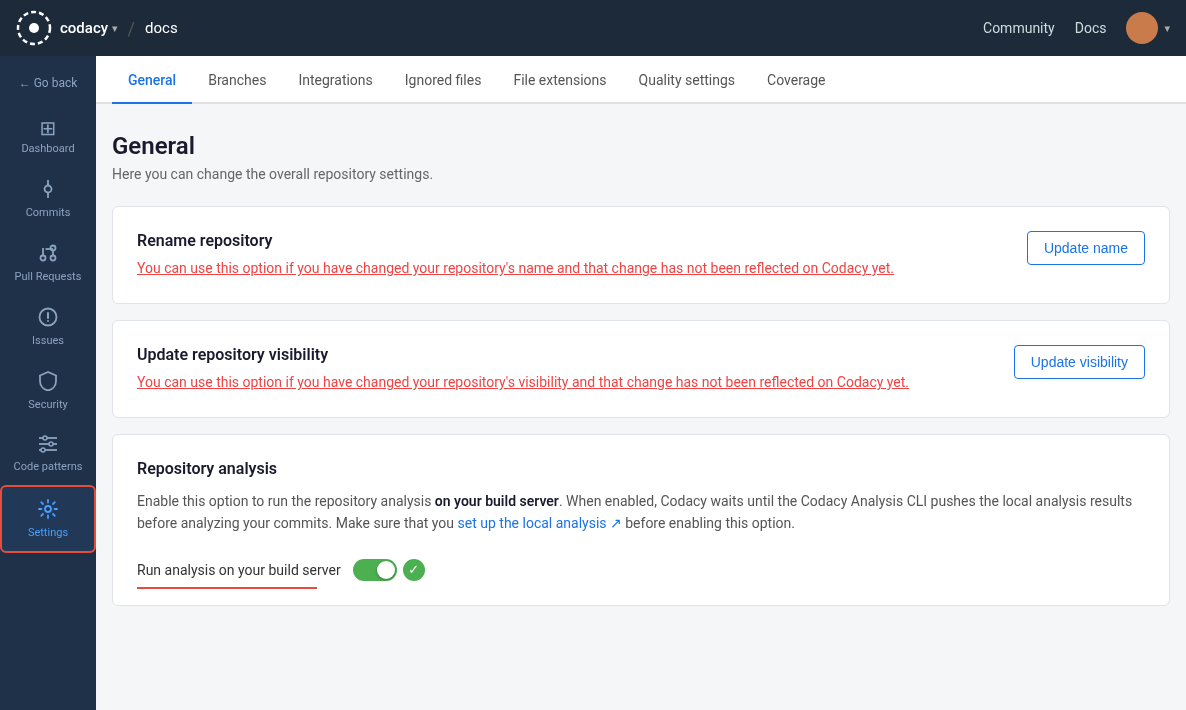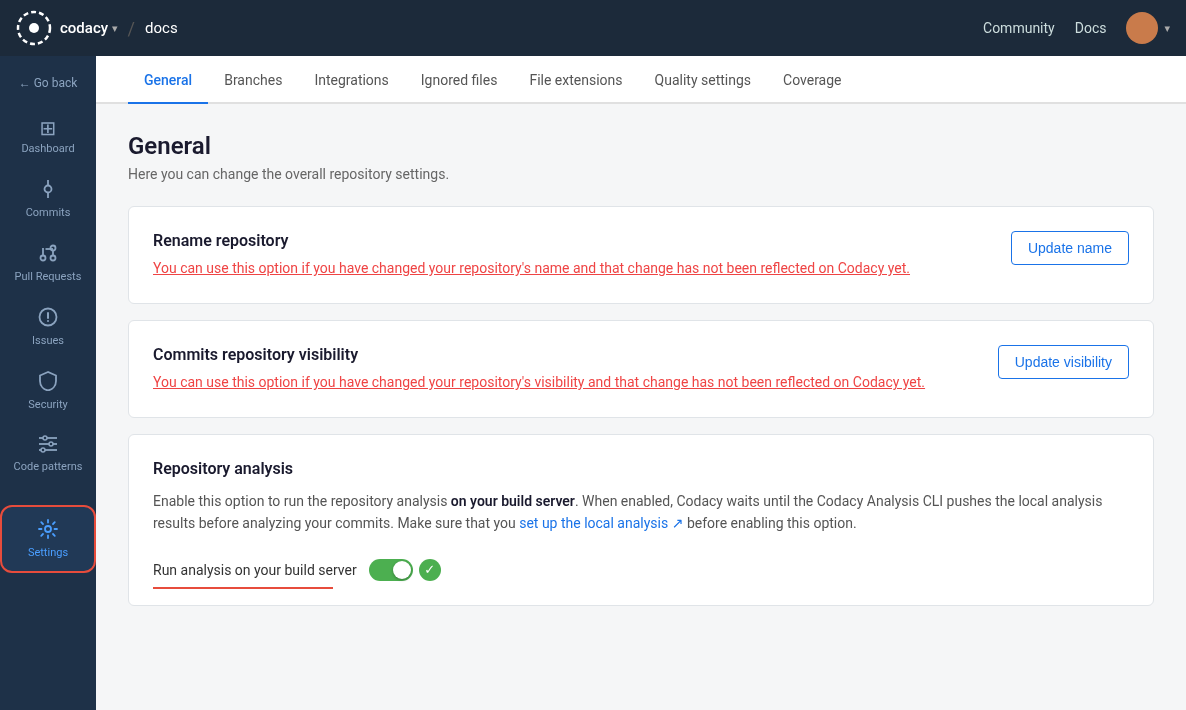--- a/index.html
+++ b/index.html
@@ -56,32 +56,31 @@
     .sidebar-item {
       display: flex; flex-direction: column; align-items: center;
       padding: 12px 8px; width: 100%; cursor: pointer;
       color: #8ba3bf; font-size: 11px; gap: 4px;
       border-radius: 4px; transition: color 0.15s;
       position: relative;
     }
     .sidebar-item.settings-active {
       color: #4a9eff;
       border: 2px solid #e74c3c;
-      border-radius: 12px;
+      border-radius: 6px;
       background: rgba(74,158,255,0.08);
-      margin-top: 20px;
     }
     .sidebar-icon { font-size: 20px; line-height: 1; }
     .sidebar-label { font-size: 11px; text-align: center; }
 
     
     .main {
       margin-top: 56px;
       margin-left: 96px;
-      padding: 24px 32px;
+      padding: 24px 16px;
       background: #f5f6f7;
       min-height: calc(100vh - 56px);
     }
 
     
     .tabs {
       display: flex; gap: 0;
       border-bottom: 2px solid #e0e0e0;
       margin-bottom: 28px;
       background: #fff;
@@ -319,21 +318,21 @@
       <div class="card-title">Rename repository</div>
       <div class="card-desc">You can use this option if you have changed your repository's name and that change has not been reflected on Codacy yet.</div>
     </div>
     <div class="card-action">
       <button class="btn-outline">Update name</button>
     </div>
   </div>
 
   <div class="card">
     <div class="card-content">
-      <div class="card-title">Commits repository visibility</div>
+      <div class="card-title">Update repository visibility</div>
       <div class="card-desc">You can use this option if you have changed your repository's visibility and that change has not been reflected on Codacy yet.</div>
     </div>
     <div class="card-action">
       <button class="btn-outline">Update visibility</button>
     </div>
   </div>
 
   <div class="analysis-card">
     <div class="analysis-title">Repository analysis</div>
     <div class="analysis-desc">

